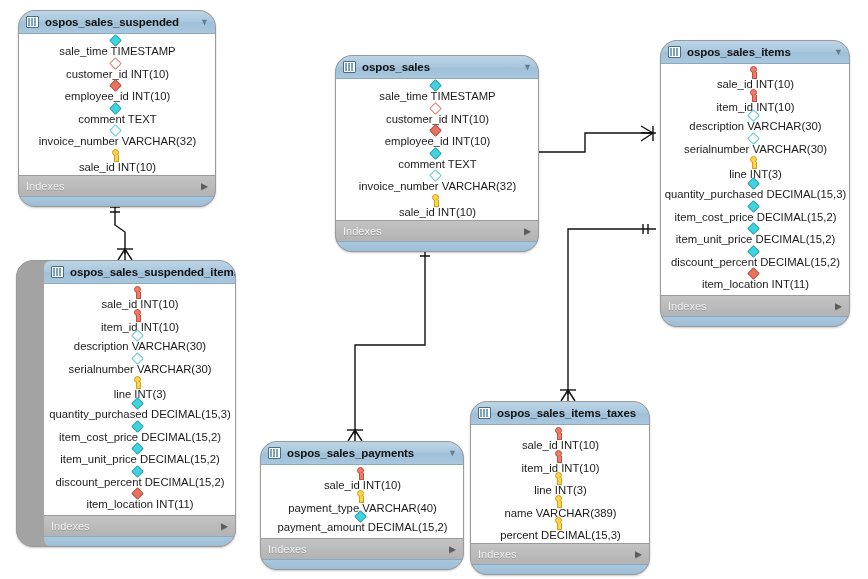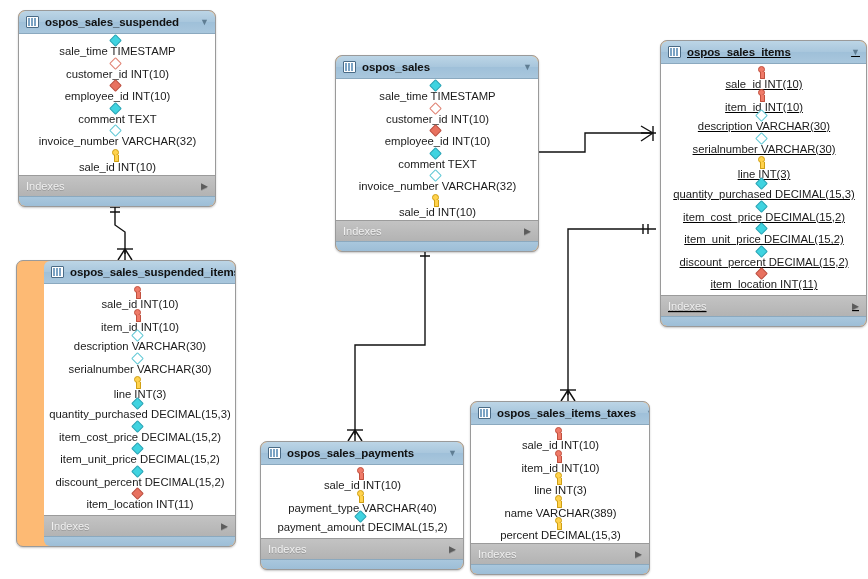--- a/index.html
+++ b/index.html
@@ -10,22 +10,22 @@
     overflow:hidden;
     position:relative;
   }
   #canvas{position:absolute;left:0;top:0;width:868px;height:579px;}
   #links{position:absolute;left:0;top:0;width:868px;height:579px;pointer-events:none;}
 
   .tbl{
     position:absolute;
     box-sizing:border-box;
     border:1px solid #9a9a9a;
-    border-radius:7px;
-    background:#fdba74;
+    border-radius:17px;
+    background:#a3a3a3;
     box-shadow:0 1px 2px rgba(0,0,0,.22);
     overflow:hidden;
   }
   .tbl-head{
     height:22px;
     display:flex;
     align-items:center;
     padding:0 6px 0 7px;
     background:linear-gradient(to bottom,#bcd5e6 0%,#a9c7dd 48%,#9fc0d9 52%,#a9c7dd 100%);
     border-bottom:1px solid #8ba9bf;
@@ -286,21 +286,21 @@
             </span>
             <span>sale_id INT(10)</span>
           </div>
         </div>
         <div class="idx">
           <span>Indexes</span>
           <span class="arrow">▶</span>
         </div>
         <div class="foot"></div>
       </div>
-      <div class="tbl" style="left: 660px; top: 40px; width: 207px; text-decoration: underline;">
+      <div class="tbl" style="left: 660px; top: 40px; width: 190px;">
         <div class="tbl-head">
           <span class="tbl-icon"></span>
           <span class="tbl-title">ospos_sales_items</span>
           <span class="tbl-caret">▼</span>
         </div>
         <div class="cols">
           <div class="col">
             <span class="gl key red">
               <span class="kh"></span>
               <span class="kb"></span>

